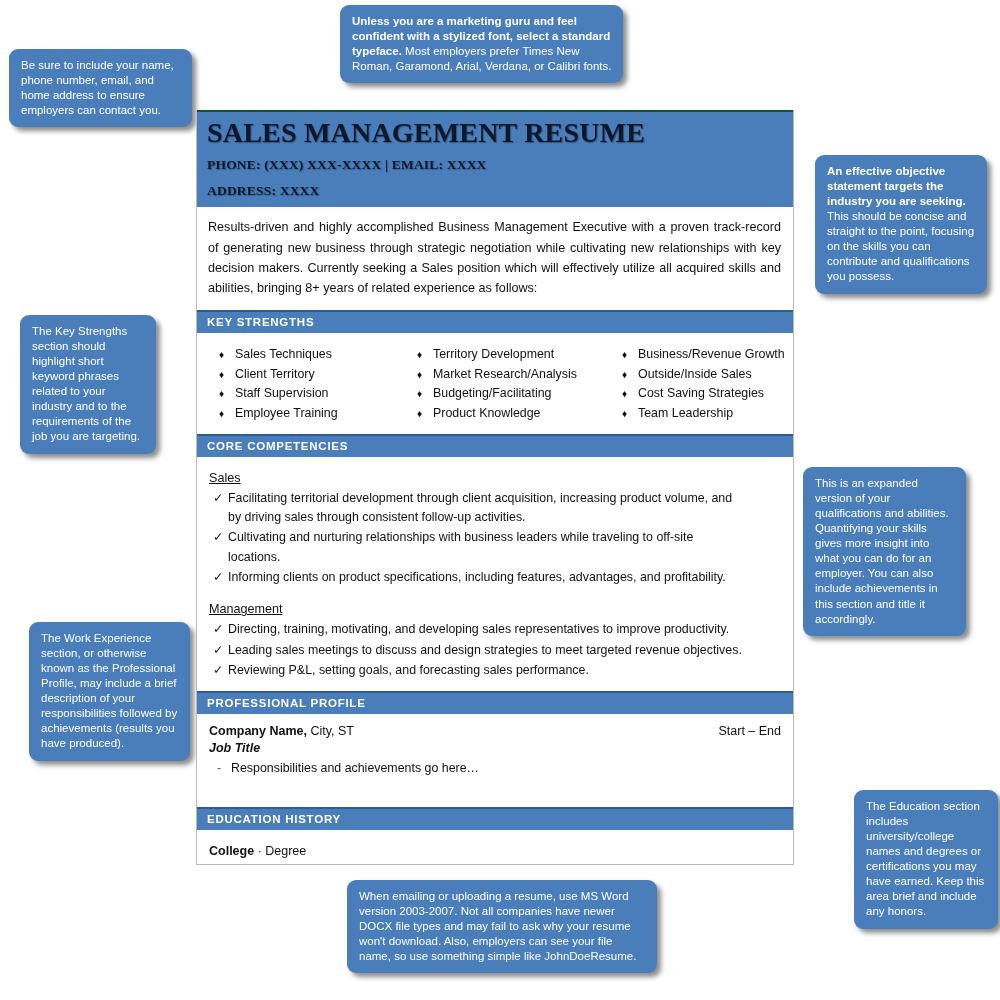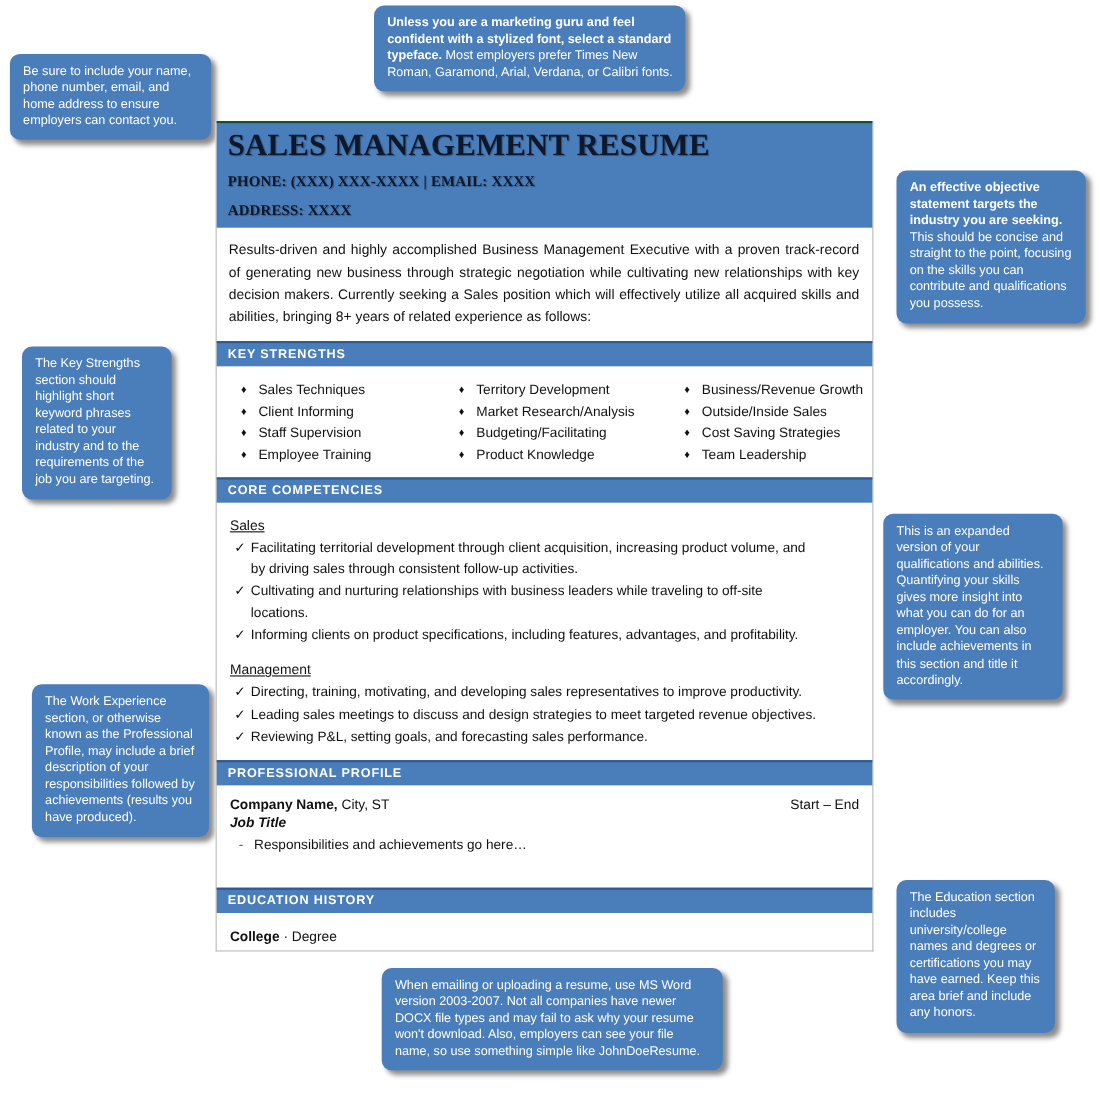--- a/index.html
+++ b/index.html
@@ -142,21 +142,21 @@
   </div>
 
   <div class="callout" style="left:803px; top:467px; width:163px;">
     <span>This is an expanded version of your qualifications and abilities. Quantifying your skills gives more insight into what you can do for an employer. You can also include achievements in this section and title it accordingly.</span>
   </div>
 
   <div class="callout" style="left:29px; top:622px; width:161px;">
     <span>The Work Experience section, or otherwise known as the Professional Profile, may include a brief description of your responsibilities followed by achievements (results you have produced).</span>
   </div>
 
-  <div class="callout" style="left:815px; top:790px; width:144px;margin-top:10px;">
+  <div class="callout" style="left:854px; top:790px; width:144px;">
     <span>The Education section includes university/college names and degrees or certifications you may have earned. Keep this area brief and include any honors.</span>
   </div>
 
   <div class="callout" style="left:347px; top:880px; width:310px;">
     <span>When emailing or uploading a resume, use MS Word version 2003-2007. Not all companies have newer DOCX file types and may fail to ask why your resume won't download. Also, employers can see your file name, so use something simple like JohnDoeResume.</span>
   </div>
 
   <div id="resume">
 
     <div class="hdr-band">
@@ -169,21 +169,21 @@
 
     <div class="sec-bar">KEY STRENGTHS</div>
     <div class="ks-cols">
       <div class="ks-col">
         <div class="ks-item">
             <span class="ks-bullet">♦</span>
             <span>Sales Techniques</span>
           </div>
         <div class="ks-item">
             <span class="ks-bullet">♦</span>
-            <span>Client Informing</span>
+            <span>Client Territory</span>
           </div>
         <div class="ks-item">
             <span class="ks-bullet">♦</span>
             <span>Staff Supervision</span>
           </div>
         <div class="ks-item">
             <span class="ks-bullet">♦</span>
             <span>Employee Training</span>
           </div>
       </div>

